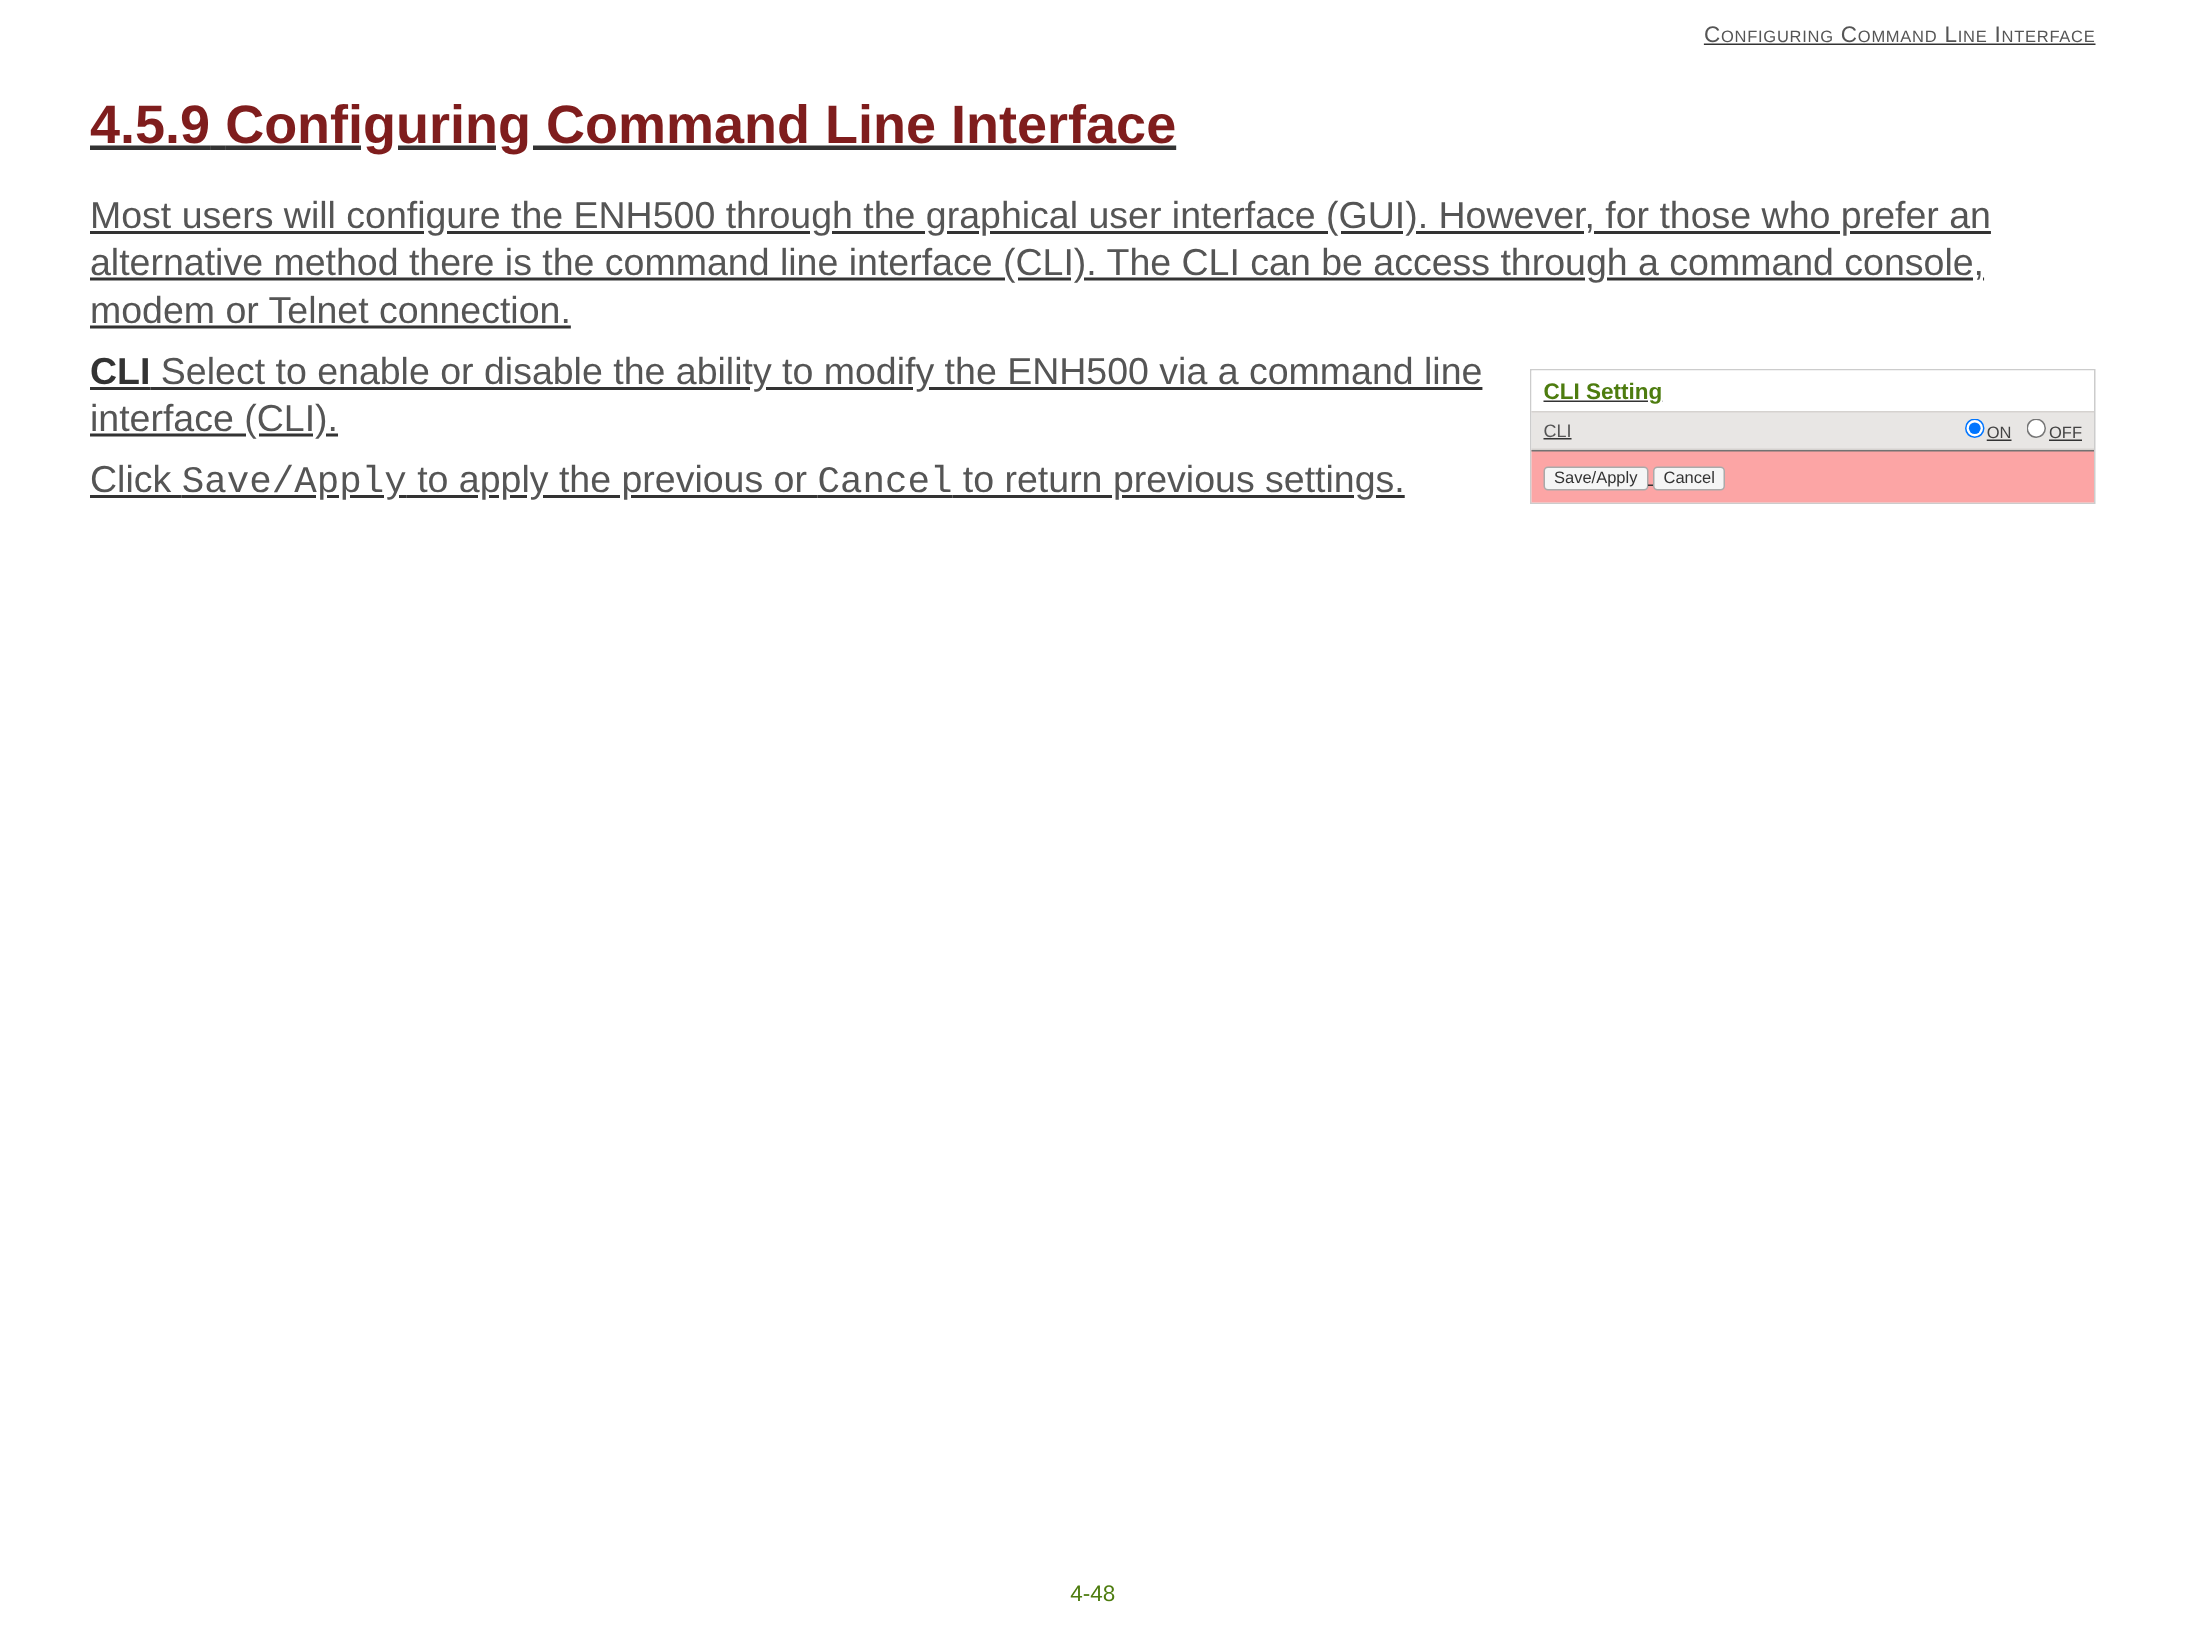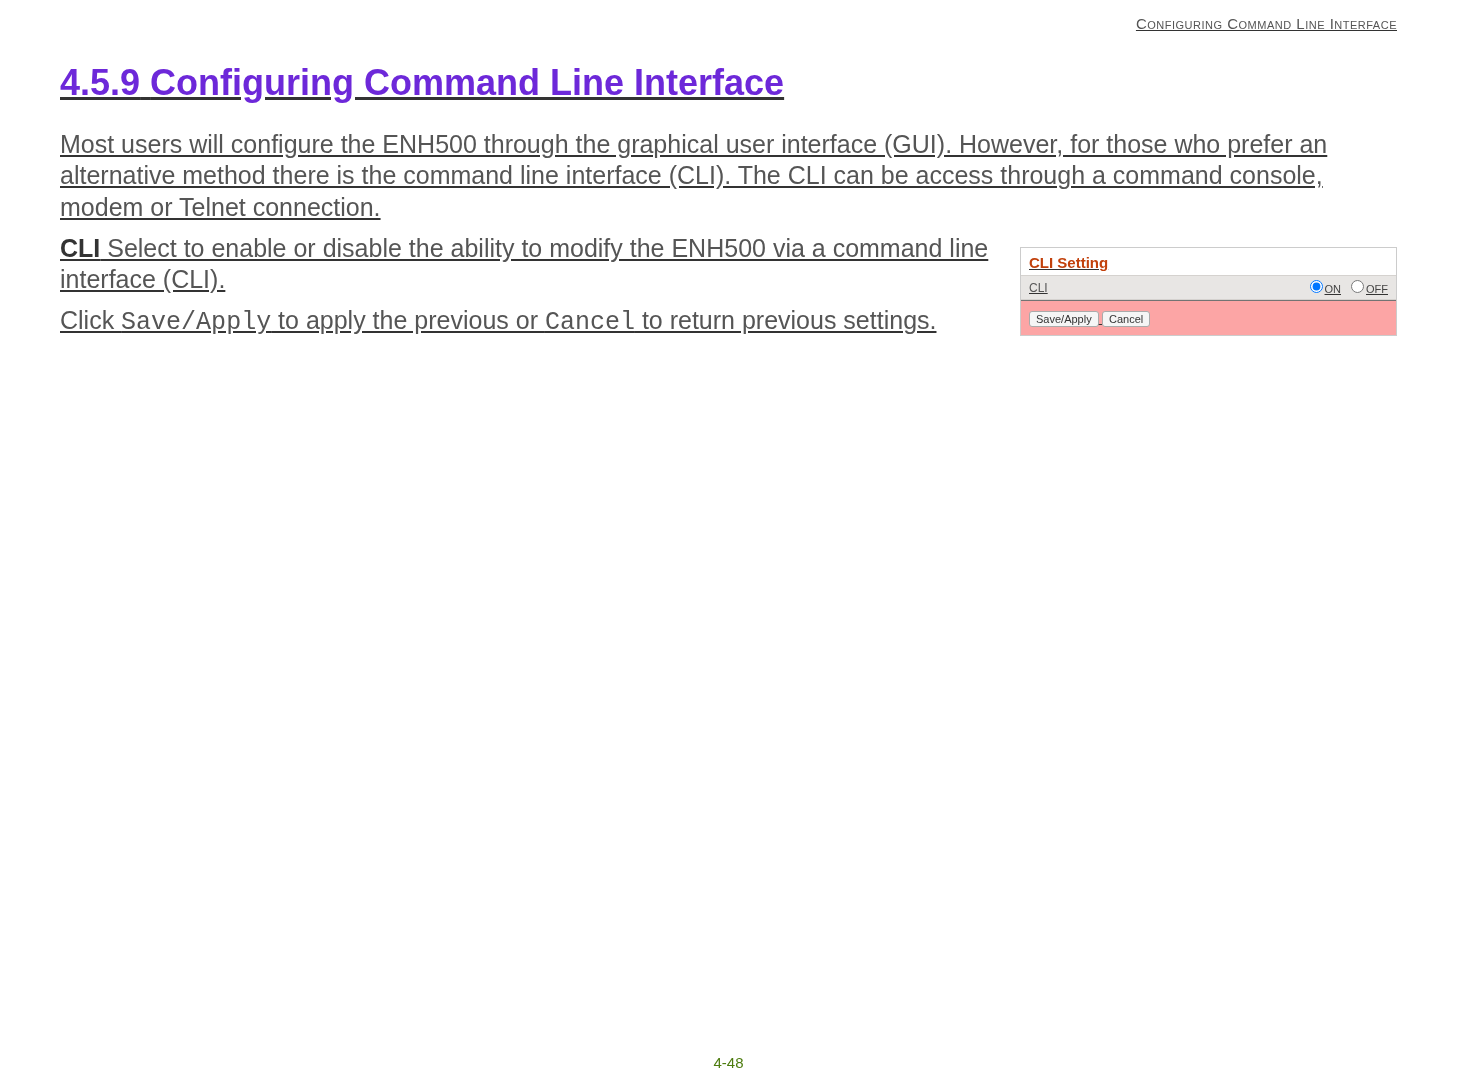--- a/index.html
+++ b/index.html
@@ -25,21 +25,21 @@
     font-size: 15px;
     color: #555;
     letter-spacing: 0.5px;
     margin-bottom: 30px;
     margin-top: 5px;
   }
   h2.section-title {
     font-family: Verdana, Geneva, sans-serif;
     font-weight: bold;
     font-size: 36px;
-    color: #6d28d9;
+    color: #7f1d1d;
     margin: 0 0 25px 0;
   }
   p.body {
     font-size: 25px;
     line-height: 1.25;
     color: #555;
     margin: 0 0 10px 0;
   }
   .bold { font-weight: bold; color:#333; }
   .mono { font-family: "Courier New", monospace; color:#555; }
@@ -53,21 +53,21 @@
     width: 375px;
     flex-shrink: 0;
     margin-top: 2px;
     border: 1px solid #ccc;
     background: #fdfdfd;
     font-size: 12px;
     color: #333;
   }
   .fig-title {
     font-weight: bold;
-    color: #c2410c;
+    color: #4d7c0f;
     padding: 6px 8px 4px 8px;
     font-size: 15px;
     background: #fff;
   }
   .fig-row {
     display: flex;
     justify-content: space-between;
     align-items: center;
     background: #e8e6e4;
     border-top: 1px solid #d5d2cf;

